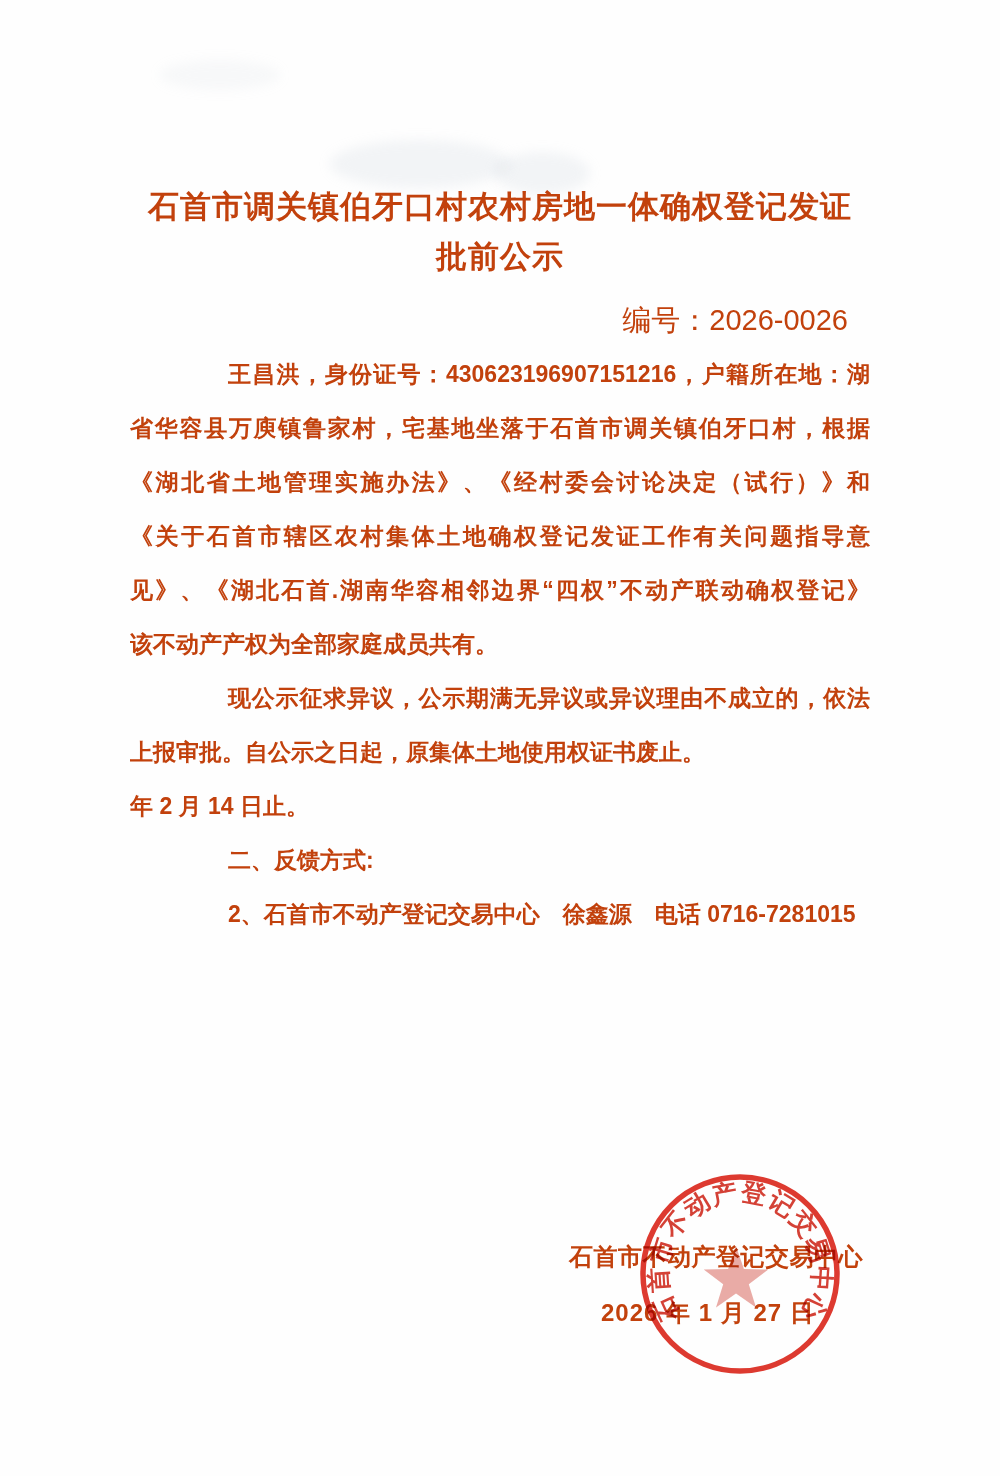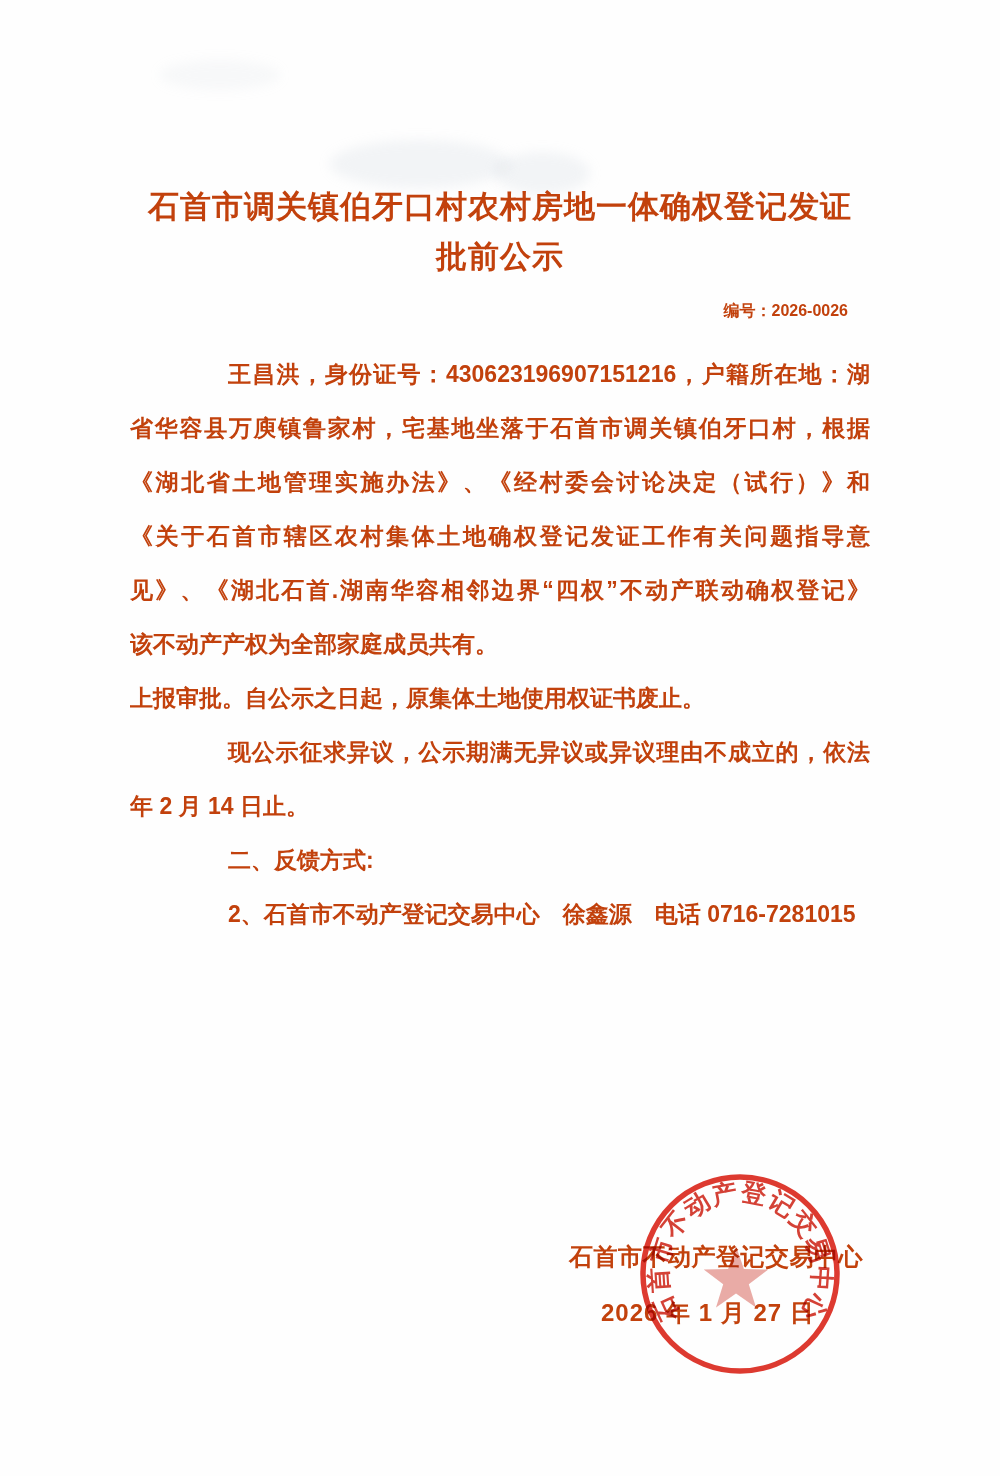--- a/index.html
+++ b/index.html
@@ -9,21 +9,21 @@
     font-family:"Liberation Sans",sans-serif;color:#c2410c;
   }
   .title{
     position:absolute;left:130px;width:740px;text-align:center;
     font-size:31px;font-weight:700;letter-spacing:1px;white-space:nowrap;
   }
   .title-1{top:186px;}
   .title-2{top:224px;margin-top:12px;}
   .doc-number{
     position:absolute;left:130px;top:301px;width:718px;text-align:right;
-    font-size:16px;font-weight:700;white-space:nowrap;
+    font-size:29px;font-weight:400;white-space:nowrap;
   }
   .body-block{
     position:absolute;left:130px;top:347px;width:740px;
     font-size:23px;font-weight:600;line-height:54px;
   }
   .line{height:54px;overflow:hidden;}
   .line.fill{text-align:justify;text-align-last:justify;text-justify:inter-character;}
   .line.indent{text-indent:98px;}
   .sig-org{
     position:absolute;left:569px;top:1241px;font-size:24px;font-weight:600;
@@ -59,22 +59,22 @@
 
   <div class="doc-number">编号：2026-0026</div>
 
   <div class="body-block">
       <div class="line fill indent">王昌洪，身份证号：430623196907151216，户籍所在地：湖南</div>
       <div class="line fill">省华容县万庾镇鲁家村，宅基地坐落于石首市调关镇伯牙口村，根据</div>
       <div class="line fill">《湖北省土地管理实施办法》、《经村委会讨论决定（试行）》和</div>
       <div class="line fill">《关于石首市辖区农村集体土地确权登记发证工作有关问题指导意</div>
       <div class="line fill">见》、《湖北石首.湖南华容相邻边界“四权”不动产联动确权登记》</div>
       <div class="line">该不动产产权为全部家庭成员共有。</div>
+      <div class="line fill indent">现公示征求异议，公示期满无异议或异议理由不成立的，依法</div>
       <div class="line">上报审批。自公示之日起，原集体土地使用权证书废止。</div>
-      <div class="line fill indent">现公示征求异议，公示期满无异议或异议理由不成立的，依法</div>
       <div class="line">年 2 月 14 日止。</div>
       <div class="line indent">二、反馈方式:</div>
       <div class="line indent">2、石首市不动产登记交易中心　徐鑫源　电话 0716-7281015</div>
     </div>
 
   <div class="sig-org">石首市不动产登记交易中心</div>
   <div class="sig-date">2026 年 1 月 27 日</div>
 
   <svg class="stamp" viewBox="-108 -108 216 216" xmlns="http://www.w3.org/2000/svg">
     <circle cx="0" cy="0" r="97" fill="none" stroke="#dc2b20" stroke-width="5.5"></circle>

